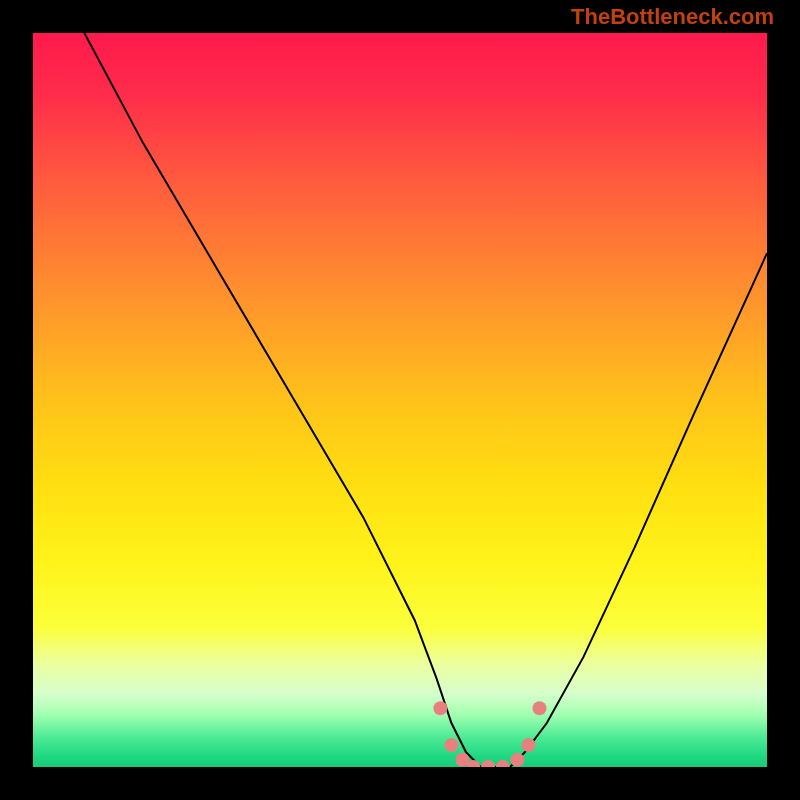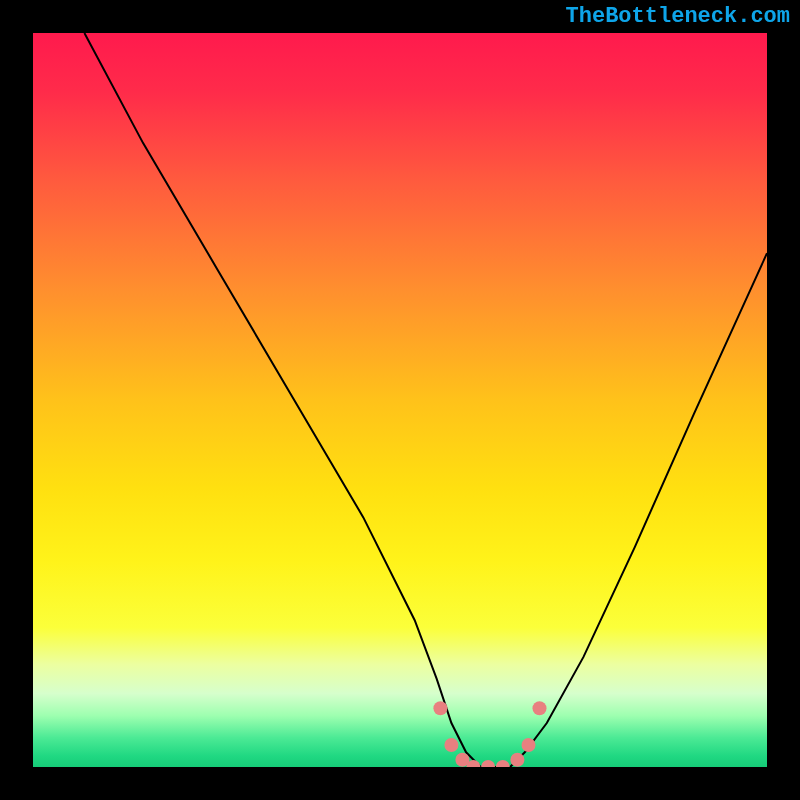--- a/index.html
+++ b/index.html
@@ -6,23 +6,23 @@
   body {
     width: 800px;
     height: 800px;
     background: #000;
     position: relative;
     overflow: hidden;
   }
   .watermark {
     position: absolute;
     top: 4px;
-    right: 10px;
-    color: #0ea5e9;
-    font-family: Liberation Mono, monospace;
+    right: 26px;
+    color: #c2410c;
+    font-family: Liberation Sans, sans-serif;
     font-size: 22px;
     font-weight: bold;
     z-index: 10;
   }
   .plot-area {
     position: absolute;
     left: 33px;
     top: 33px;
     width: 734px;
     height: 734px;

